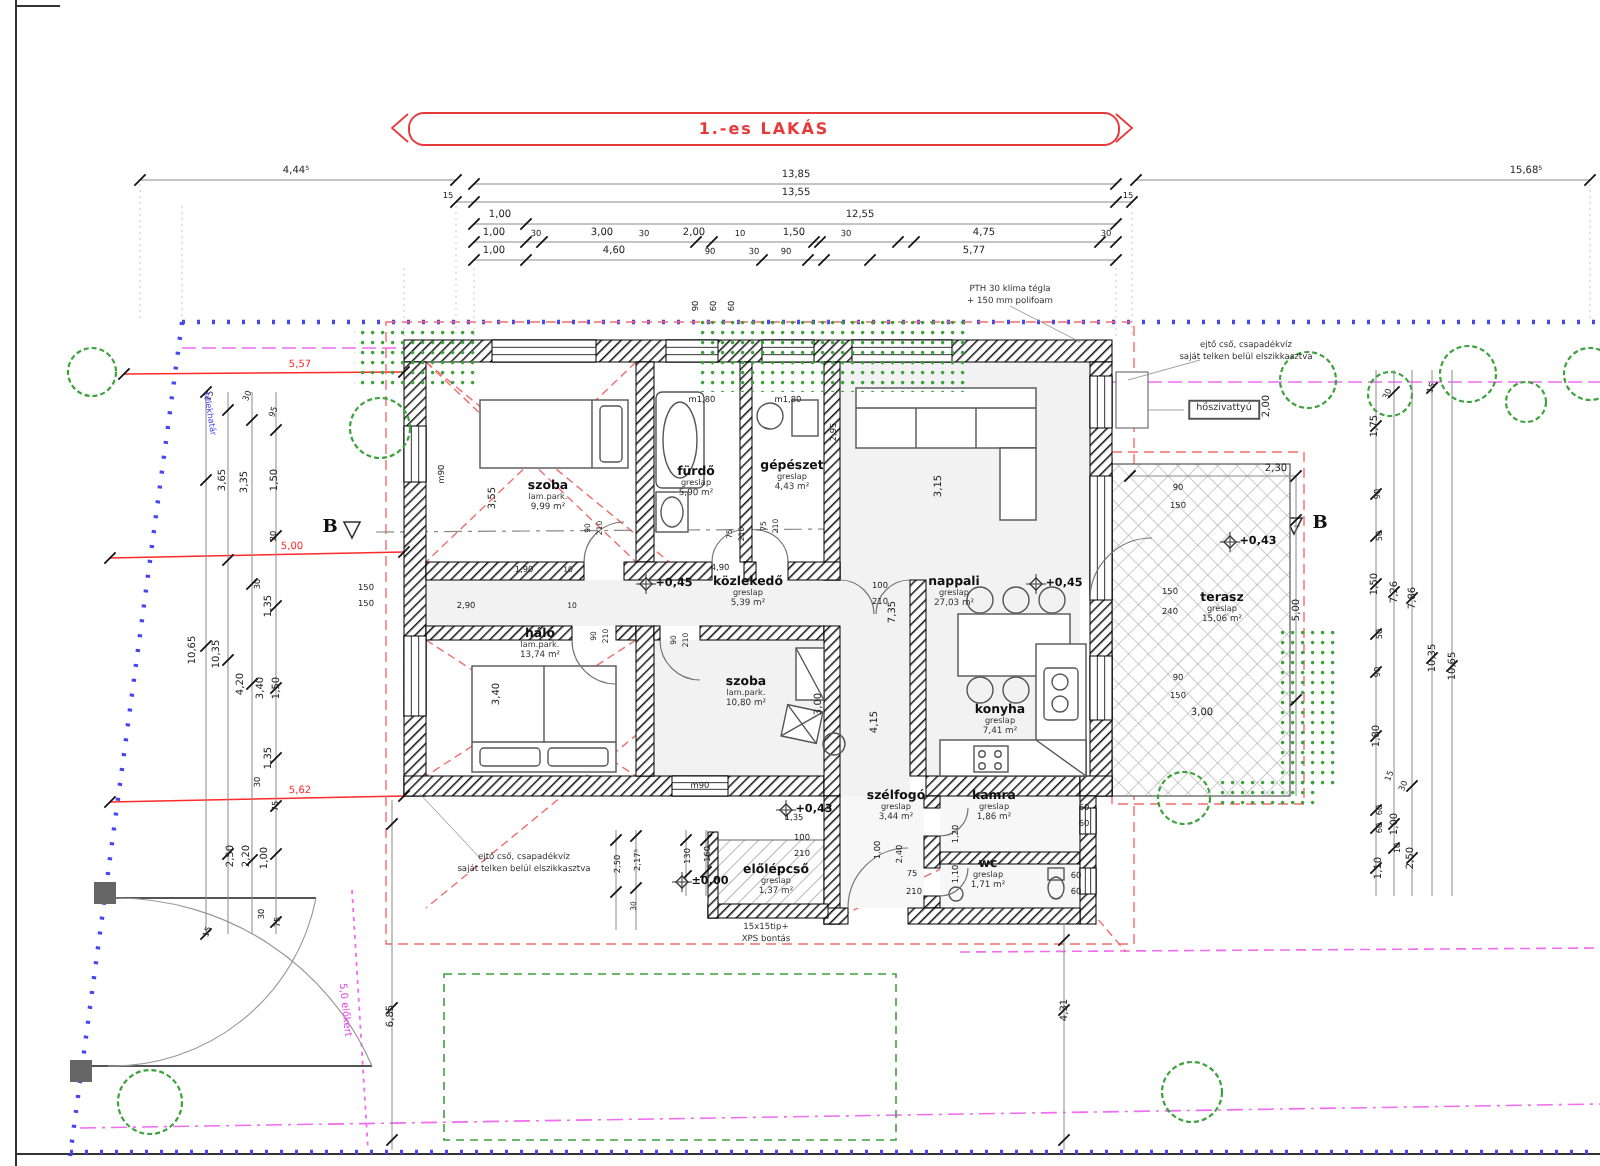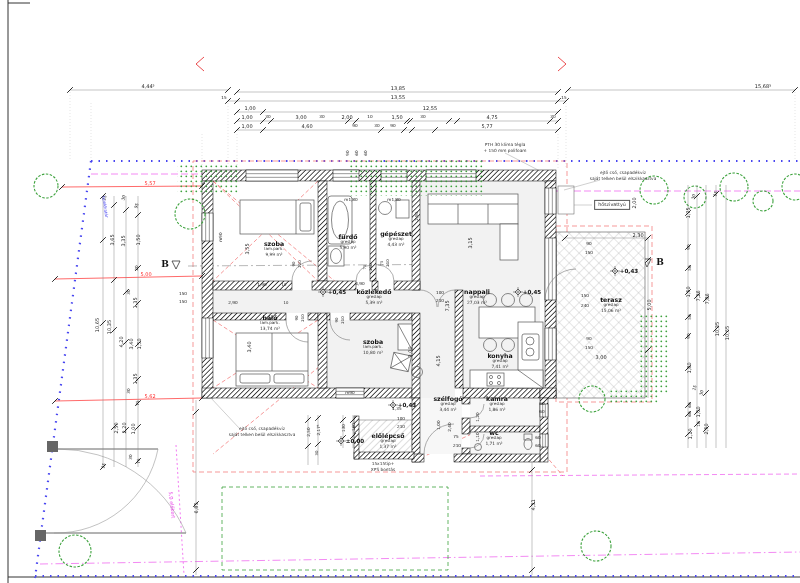--- a/index.html
+++ b/index.html
@@ -434,20 +434,23 @@
         <line x1="615" y1="266" x2="615" y2="276" stroke="#333" stroke-width="0.5"></line>
         <path d="M390,405 L393,402 L396,405 L393,408 Z" fill="#fff" stroke="#333" stroke-width="0.7"></path>
         <line x1="388" y1="405" x2="398" y2="405" stroke="#333" stroke-width="0.5"></line>
         <line x1="393" y1="400" x2="393" y2="410" stroke="#333" stroke-width="0.5"></line>
         <path d="M338,441 L341,438 L344,441 L341,444 Z" fill="#fff" stroke="#333" stroke-width="0.7"></path>
         <line x1="336" y1="441" x2="346" y2="441" stroke="#333" stroke-width="0.5"></line>
         <line x1="341" y1="436" x2="341" y2="446" stroke="#333" stroke-width="0.5"></line>
       </g>
 </svg>
 
+<div class="banner">
+  <span>1.-es LAKÁS</span>
+</div>
 
 <div id="labels">
       <span class="lbl" style="font-size: 5px; left: 148px; top: 86px; transform: translate(-50%, -50%);">4,44⁵</span>
       <span class="lbl" style="font-size: 5px; left: 398px; top: 88px; transform: translate(-50%, -50%);">13,85</span>
       <span class="lbl" style="font-size: 5px; left: 763px; top: 86px; transform: translate(-50%, -50%);">15,68⁵</span>
       <span class="lbl" style="font-size: 4.2px; left: 224px; top: 98px; transform: translate(-50%, -50%);">15</span>
       <span class="lbl" style="font-size: 5px; left: 398px; top: 97px; transform: translate(-50%, -50%);">13,55</span>
       <span class="lbl" style="font-size: 4.2px; left: 564px; top: 98px; transform: translate(-50%, -50%);">15</span>
       <span class="lbl" style="font-size: 5px; left: 250px; top: 108px; transform: translate(-50%, -50%);">1,00</span>
       <span class="lbl" style="font-size: 5px; left: 430px; top: 108px; transform: translate(-50%, -50%);">12,55</span>

